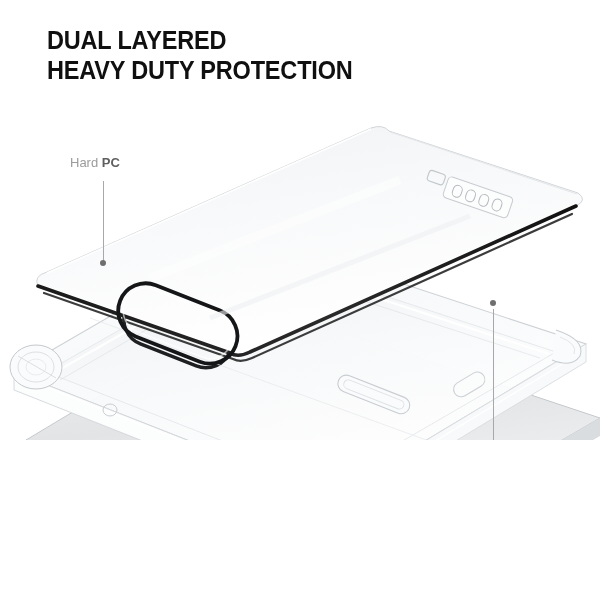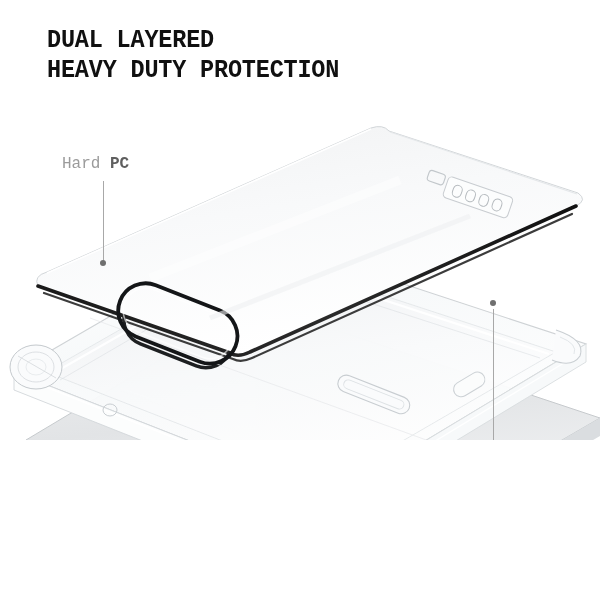--- a/index.html
+++ b/index.html
@@ -6,21 +6,21 @@
     margin: 0;
     padding: 0;
     background: #ffffff;
   }
   #stage {
     position: relative;
     width: 600px;
     height: 440px;
     background: #ffffff;
     overflow: hidden;
-    font-family: Liberation Mono, monospace;
+    font-family: Liberation Sans, sans-serif;
     -webkit-font-smoothing: antialiased;
   }
 
   
   #headline {
     position: absolute;
     left: 47px;
     top: 26px;
     line-height: 1.18;
     letter-spacing: -0.2px;
@@ -32,22 +32,23 @@
     color: #101010;
     white-space: nowrap;
     transform: scaleX(0.94);
     transform-origin: left center;
   }
 
   
   .callout-label {
     position: absolute;
     white-space: nowrap;
-    font-size: 16px;
+    font-size: 13px;
     font-weight: normal;
+    margin-left: 8px;
   }
   .callout-label .c-soft { color: #9b9b9b; }
   .callout-label .c-strong { color: #5f5f5f; font-weight: bold; }
 
   #label-hardpc { left: 62px; top: 155px; }
   #label-tpu    { left: 449px; top: 496px; }
 
   .leader-line {
     position: absolute;
     width: 1px;

